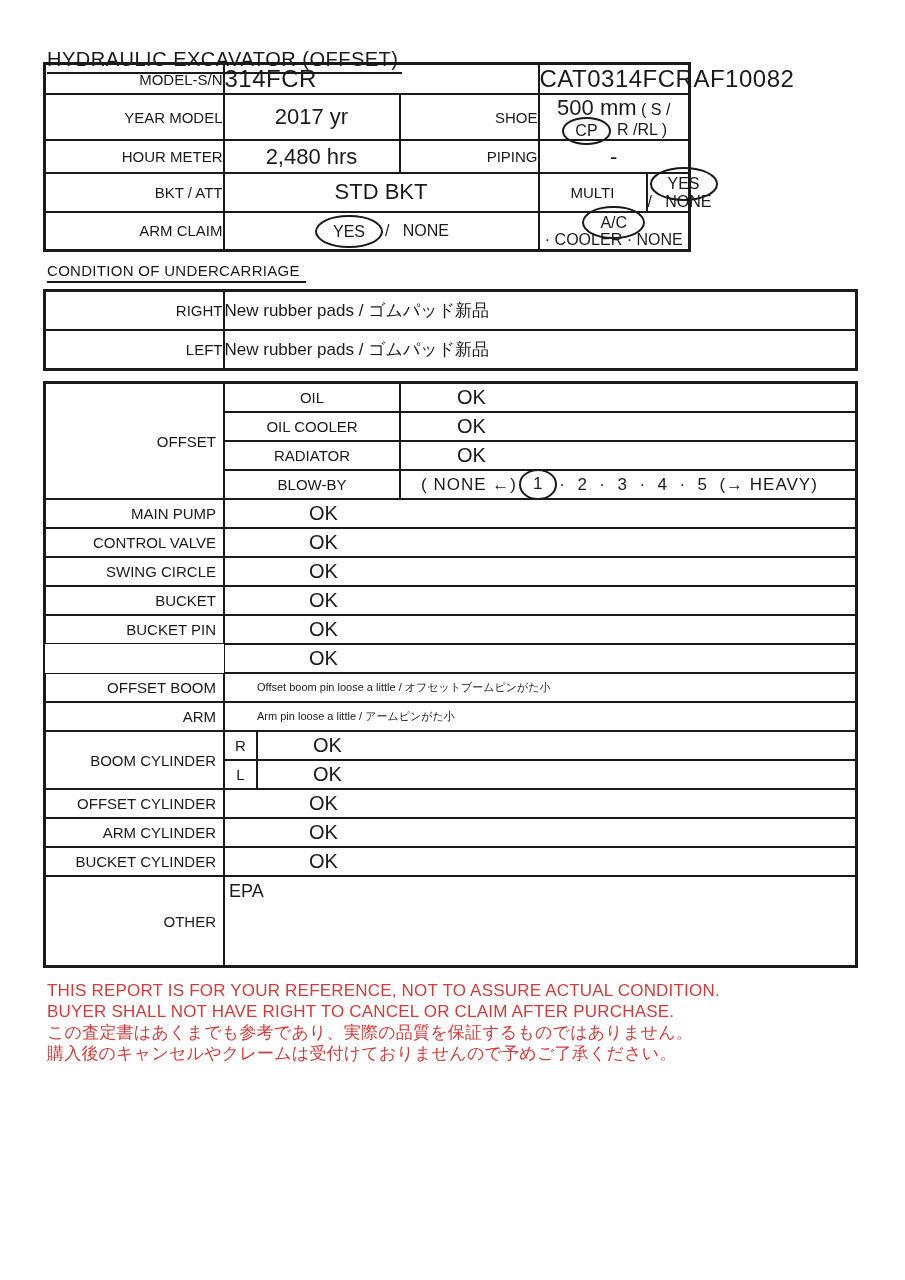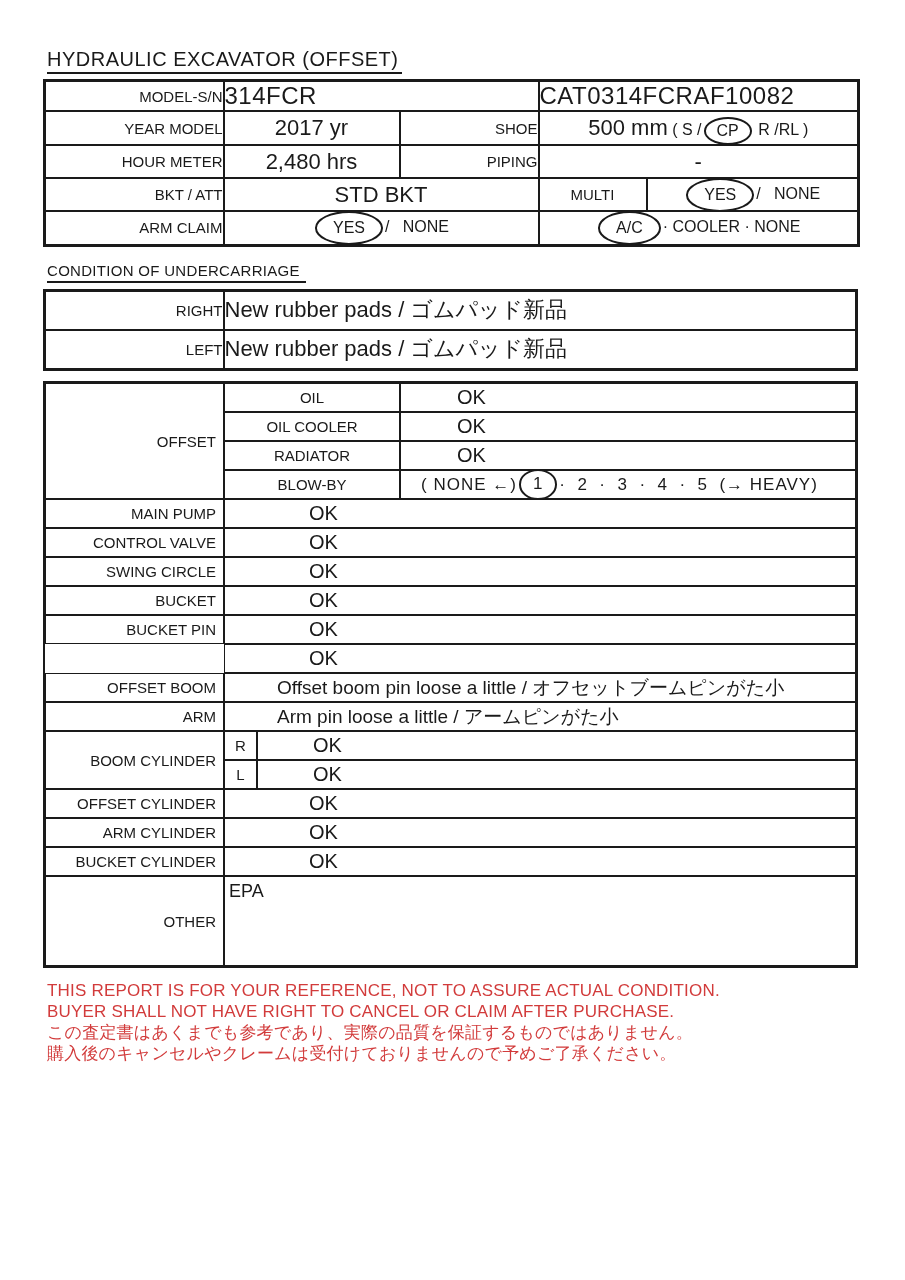--- a/index.html
+++ b/index.html
@@ -15,27 +15,27 @@
     border-bottom:2px solid #1a1a1a;padding:0 4px 1px 0;
   }
   .sec-head{
     left:47px;top:262px;font-size:15px;letter-spacing:.3px;
     border-bottom:2px solid #1a1a1a;padding:0 6px 2px 0;
   }
   
   table.t{border-collapse:collapse;table-layout:fixed;position:absolute;left:43px;}
   table.t{border:3px solid #1a1a1a;}
   table.t td{border:2px solid #1a1a1a;padding:0;vertical-align:middle;overflow:visible;}
-  .t1{top:79px;width:817px;}
+  .t1{top:62px;width:648px;}
   .t2{top:289px;width:815px;border-radius:8px;}
   td.lab{font-size:15px;text-align:right;padding-right:7px;}
   td.vbig{font-size:24px;text-align:left;padding-left:5px;letter-spacing:.5px;}
   td.vc22{font-size:22px;text-align:center;}
   td.vc16{font-size:16px;text-align:center;}
-  td.vleft17{font-size:22px;text-align:left;padding-left:36px;}
+  td.vleft17{font-size:17px;text-align:left;padding-left:36px;}
   .sz22{font-size:22px;}
   .pre{white-space:pre;}
   
   .circ{
     display:inline-block;border:2px solid #1a1a1a;border-radius:50%;
     line-height:1.1;margin:-8px 2px;vertical-align:middle;
   }
   .circ.wide{padding:6px 16px;}
   .circ.med{padding:3px 11px;}
   .circ.num{padding:4px 12px;}
@@ -49,21 +49,21 @@
   }
   .c{
     border:1px solid #1a1a1a;box-sizing:border-box;
     display:flex;align-items:center;overflow:visible;
   }
   .c.lab{font-size:15px;justify-content:flex-end;padding-right:7px;text-align:right;}
   .c.ok{font-size:20px;}
   .pl84{padding-left:84px;}
   .pl56{padding-left:56px;}
   .pl55{padding-left:55px;}
-  .pl36{padding-left:52px;font-size:19px;}
+  .pl36{padding-left:32px;font-size:11px;}
   .pl8{padding-left:20px;}
   .c.small{font-size:15px;justify-content:center;}
   .c.blow{font-size:17px;letter-spacing:1px;}
   .c.top{align-items:flex-start;padding-top:4px;padding-left:4px;font-size:18px;}
   
   .disc{left:47px;top:980px;line-height:21px;}
   .disc div{font-size:17px;letter-spacing:.2px;}
 </style>
 </head>
 <body>

